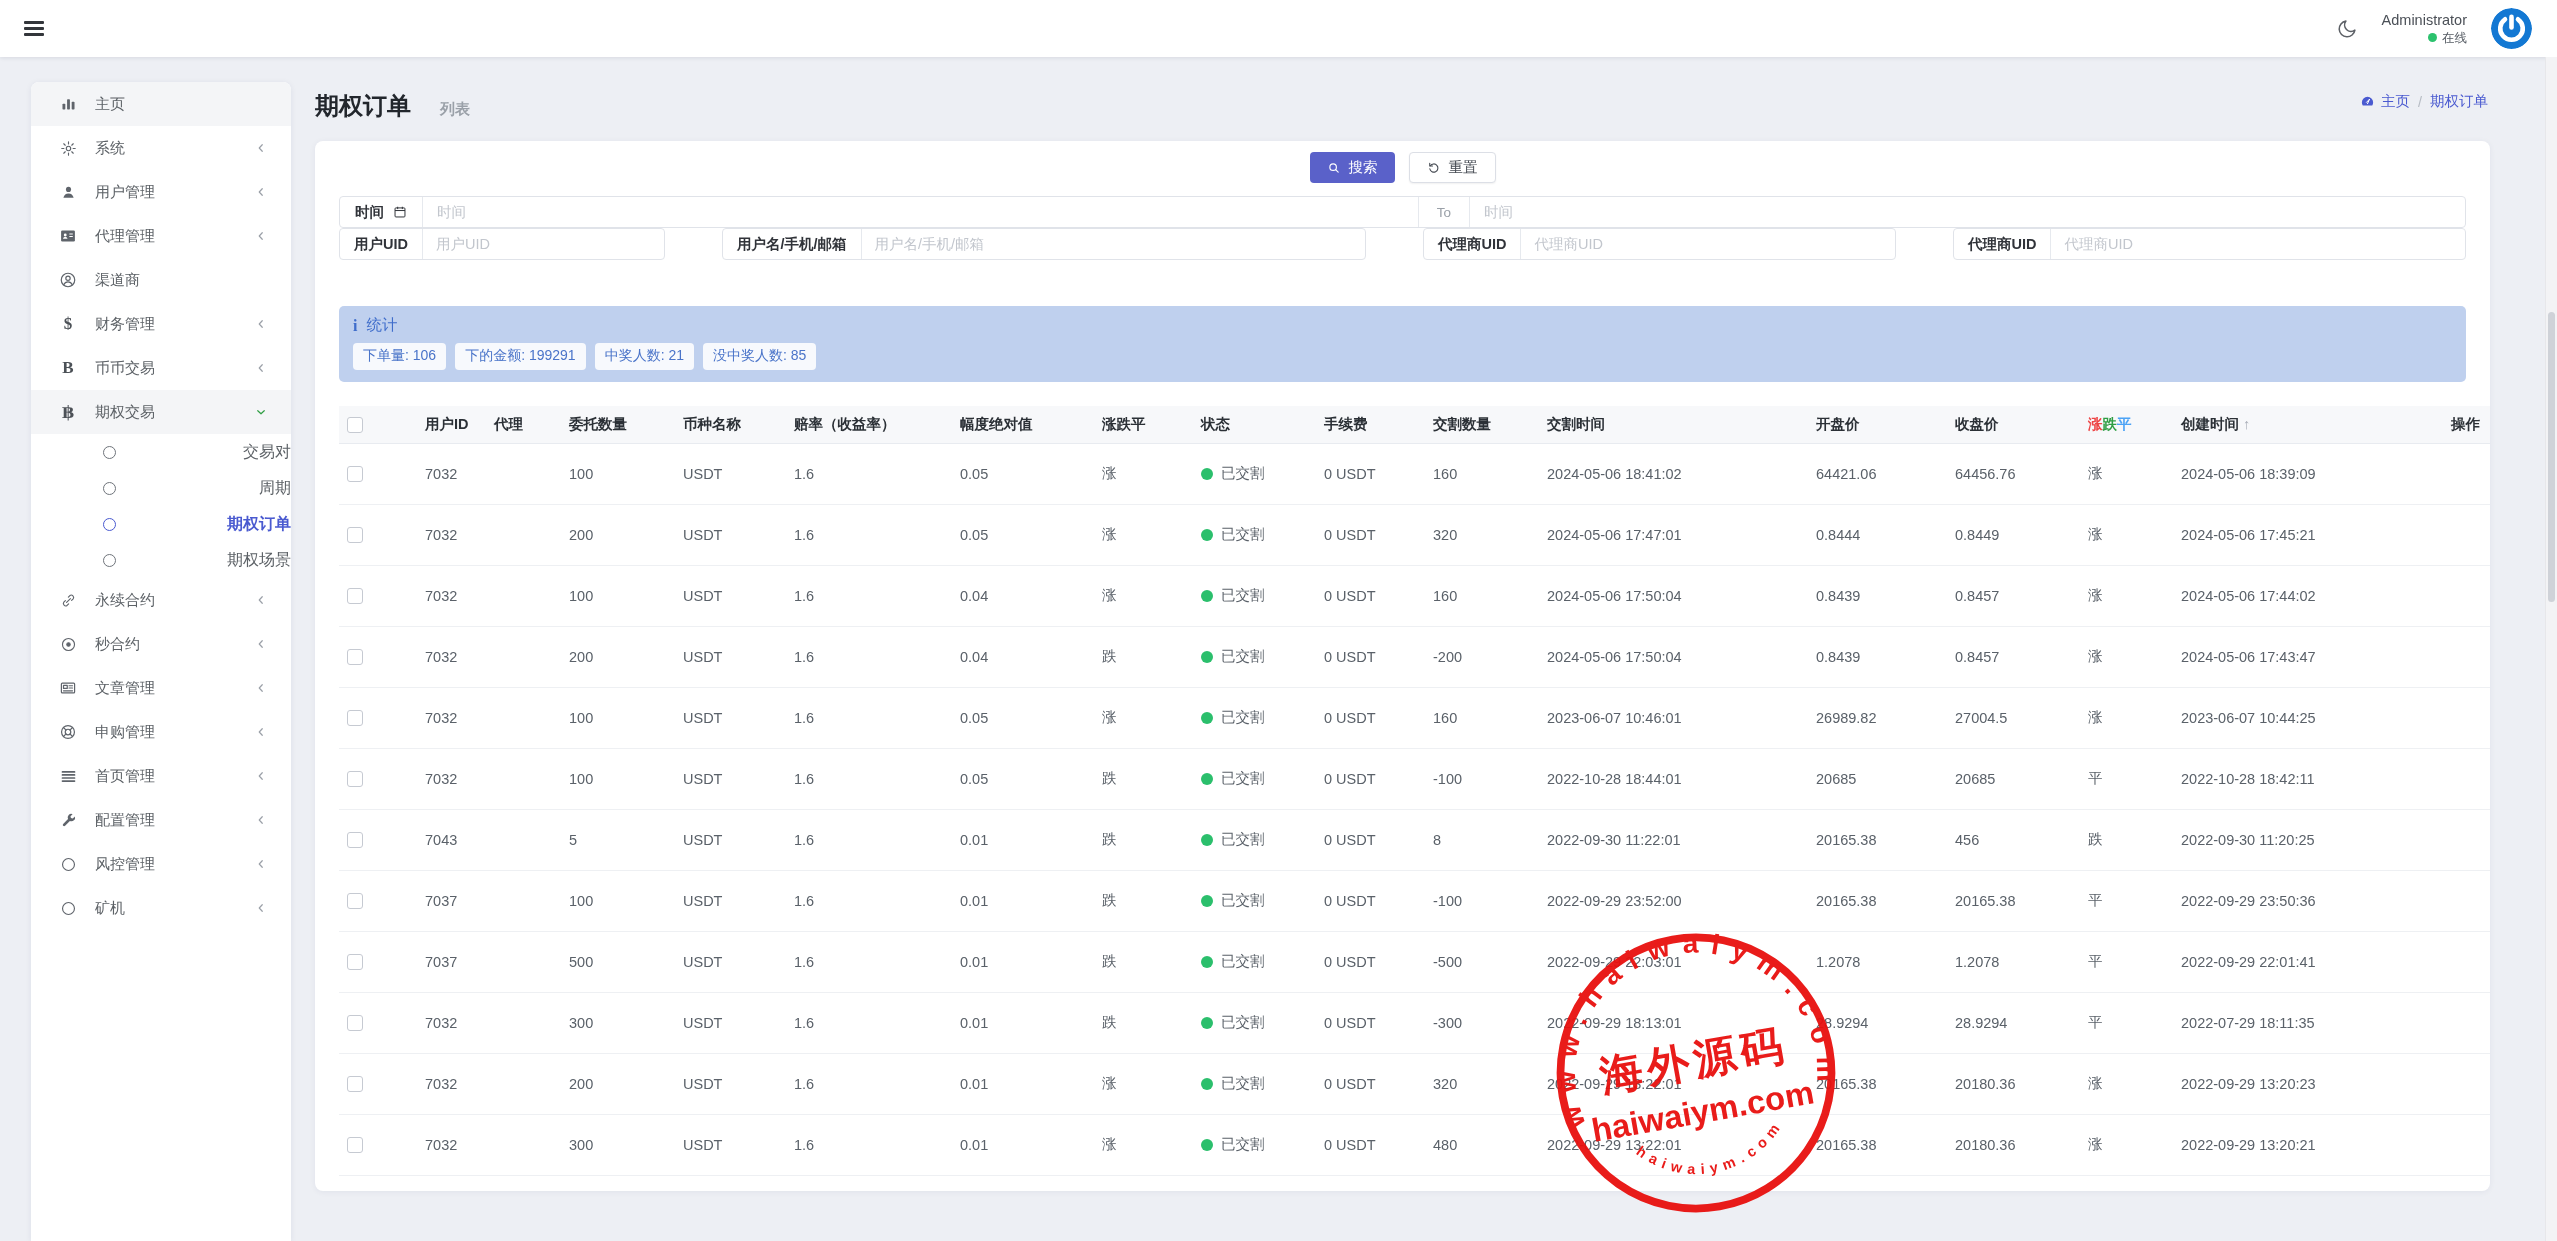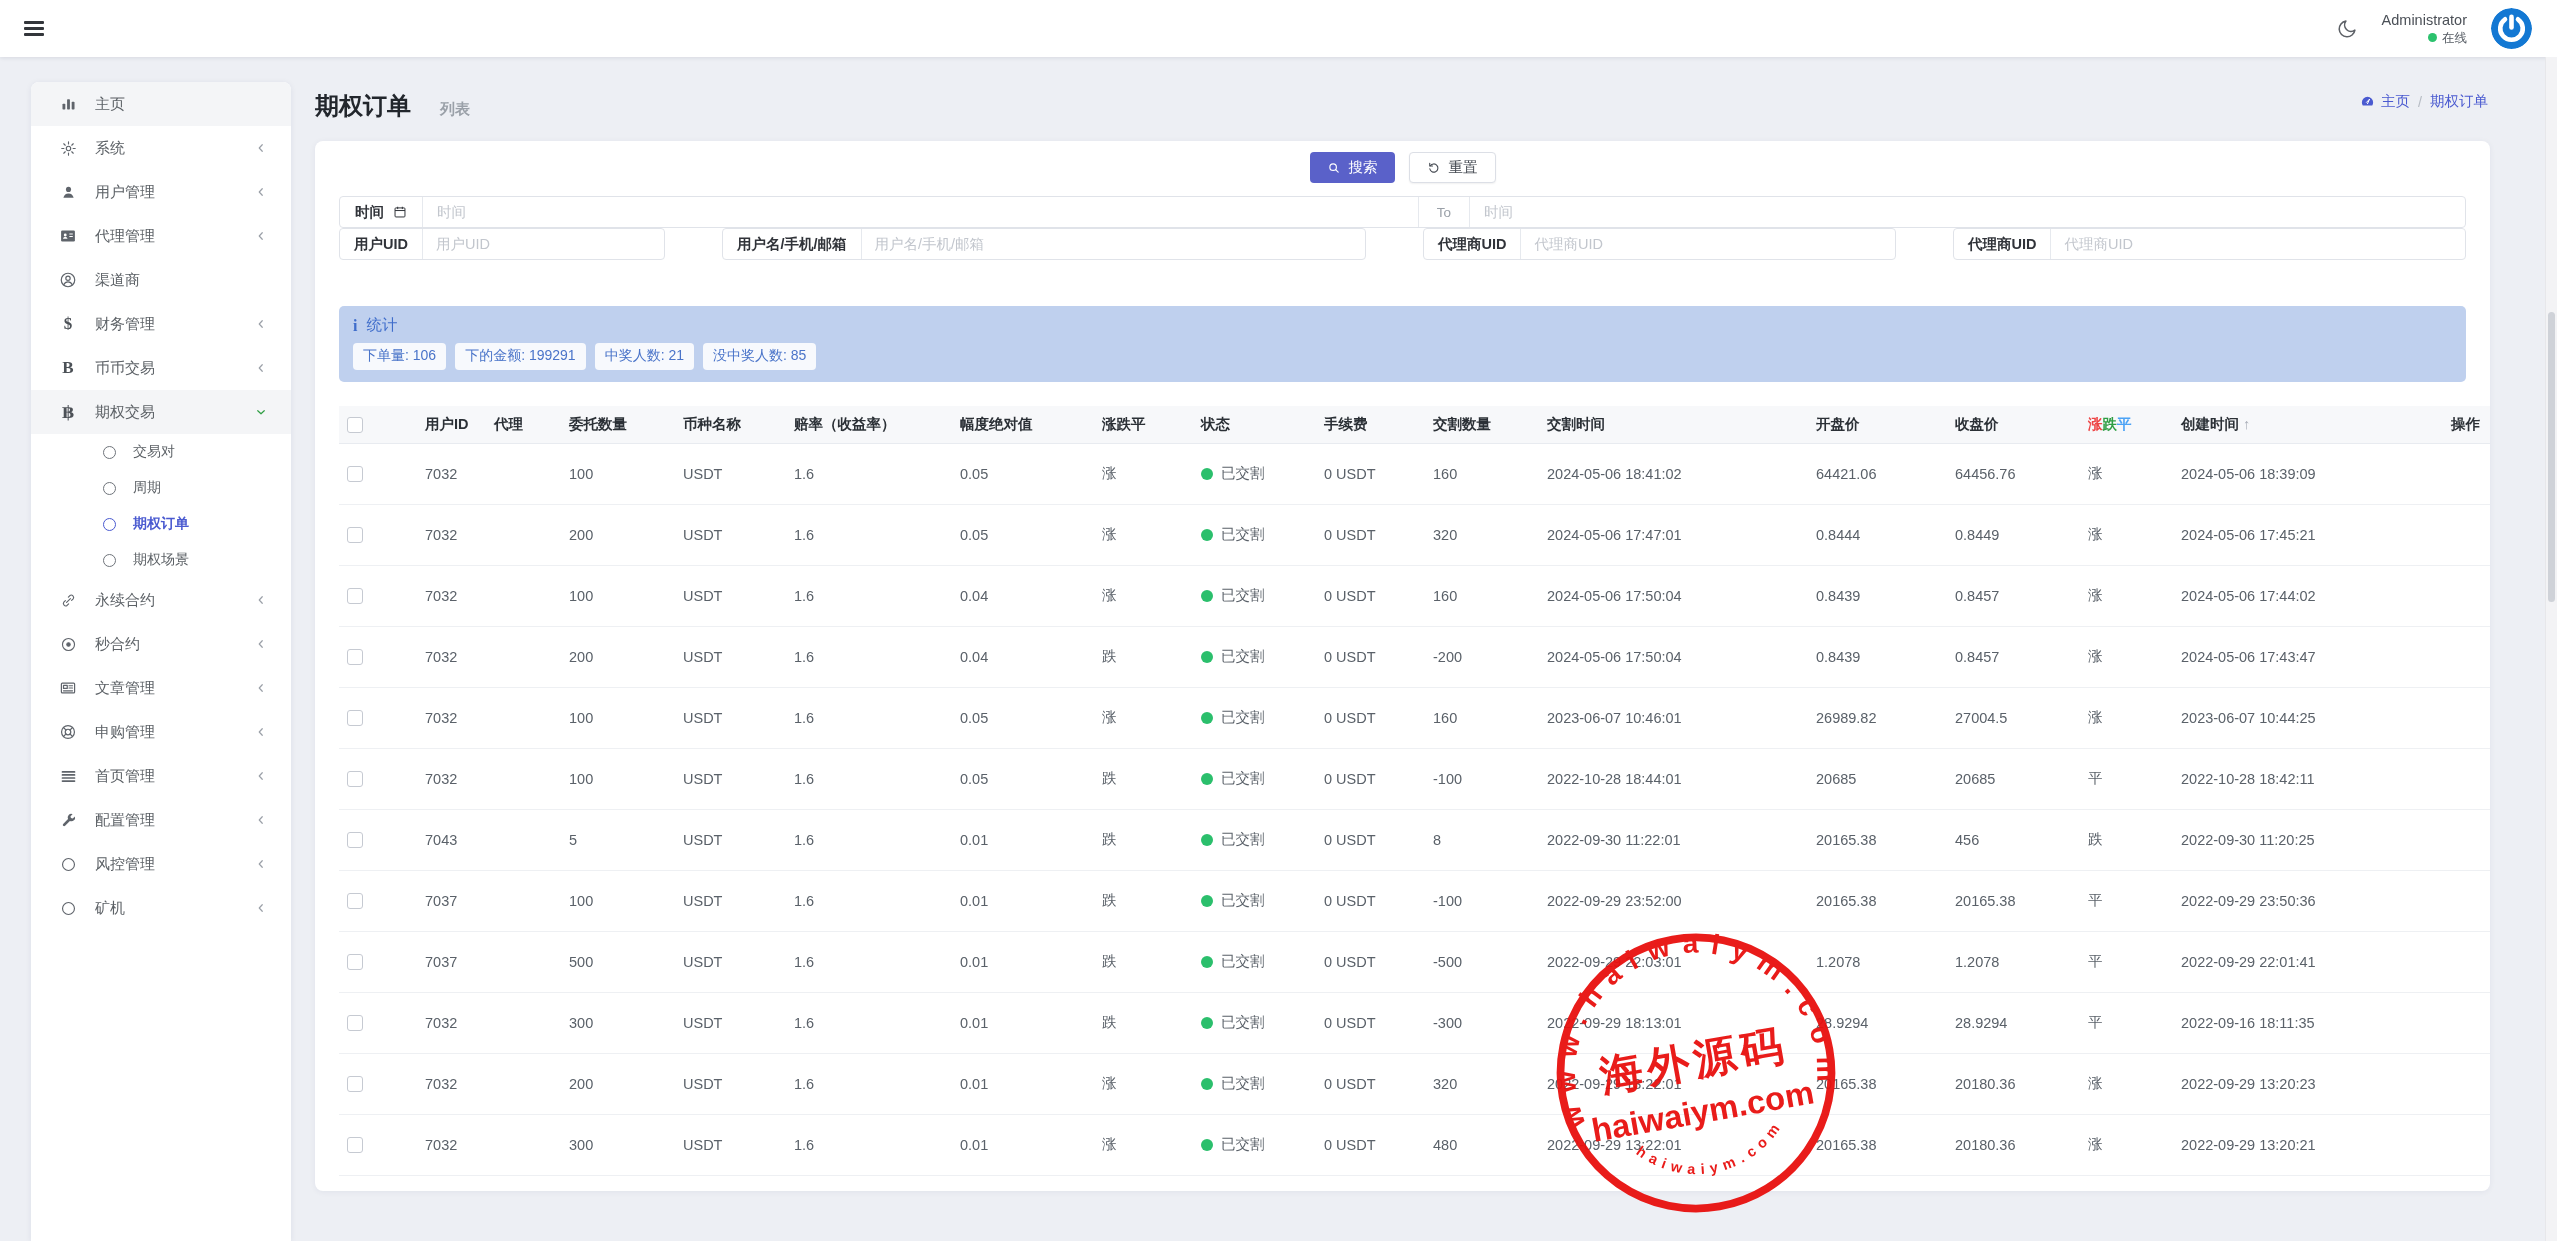--- a/index.html
+++ b/index.html
@@ -34,21 +34,21 @@
                 color:#2e3c55; letter-spacing:.5px; }
   .side-item { height:44px; display:flex; align-items:center; padding:0 24px 0 26px; font-size:15px;
                color:#5c6166; cursor:pointer; }
   .side-item.hl { background:#f4f5f7; }
   .s-icon { width:22px; display:flex; justify-content:center; align-items:center; margin-right:16px; color:#5f646b; }
   .s-icon svg { display:block; }
   .s-icon .tchar { font-size:17px; font-weight:bold; font-family:"Liberation Serif","DejaVu Serif",serif; color:#4c5157; }
   .s-label { flex:1; white-space:nowrap; }
   .s-chev { margin-left:auto; color:#9ba0a8; display:flex; }
   .s-chev.down svg { transform:rotate(-90deg); }
-  .side-sub { height:36px; display:flex; align-items:center; padding-left:72px; font-size:14px; color:#5c6166; cursor:pointer; }
+  .side-sub { height:36px; display:flex; align-items:center; padding-left:72px; font-size:16px; color:#5c6166; cursor:pointer;text-align:right; }
   .radio { width:13px; height:13px; border:1.7px solid #6f747b; border-radius:50%; margin-right:17px; flex:none; }
   .side-sub.active { color:#4a5ad0; font-weight:bold; }
   .side-sub.active .radio { border-color:#4a5ad0; }
 
   
   .main { position:absolute; left:315px; top:82px; width:2175px; z-index:5; }
   .breadcrumb { position:absolute; top:10px; right:2px; display:flex; align-items:center; gap:8px;
                 font-size:14.5px; color:#4a5ad0; }
   .crumb-sep { color:#b7bcc4; }
   .crumb-link { cursor:pointer; display:flex; align-items:center; gap:6px; }
@@ -682,21 +682,21 @@
               <td class="">1.6</td>
               <td class="">0.01</td>
               <td class="down">跌</td>
               <td class=""><span class="status-dot"></span><span>已交割</span></td>
               <td class="">0 USDT</td>
               <td class="">-300</td>
               <td class="">2022-09-29 18:13:01</td>
               <td class="">28.9294</td>
               <td class="">28.9294</td>
               <td class="flat">平</td>
-              <td class="">2022-09-16 18:11:35</td>
+              <td class="">2022-07-29 18:11:35</td>
               <td class="col-op"></td>
             </tr>
             <tr>
               <td><span class="cb"></span></td>
               <td class="">7032</td>
               <td class=""></td>
               <td class="">200</td>
               <td class="">USDT</td>
               <td class="">1.6</td>
               <td class="">0.01</td>

